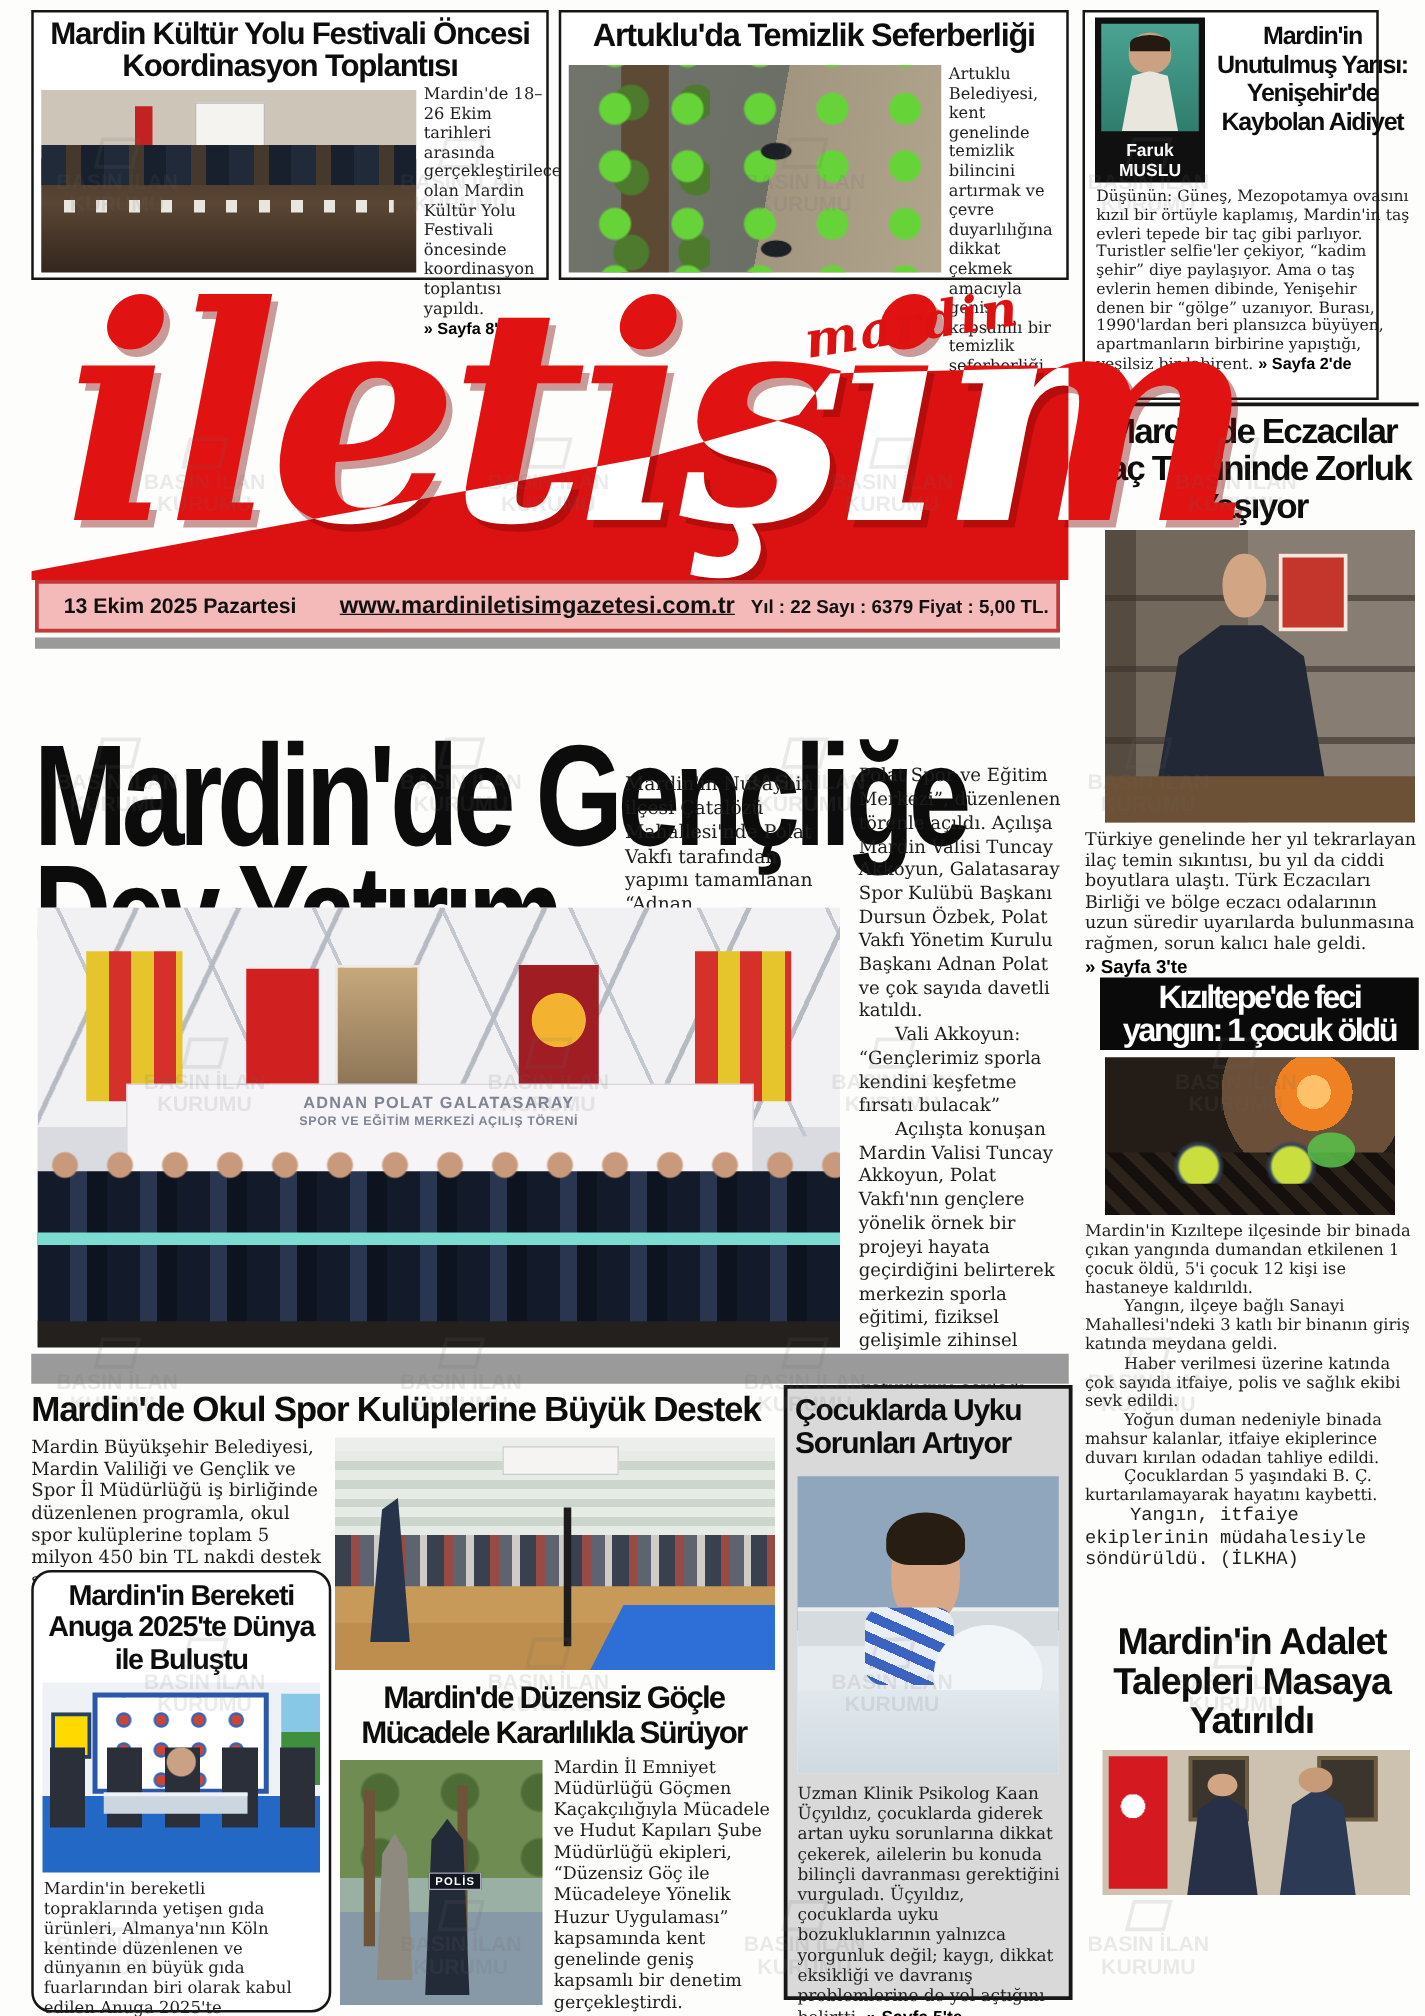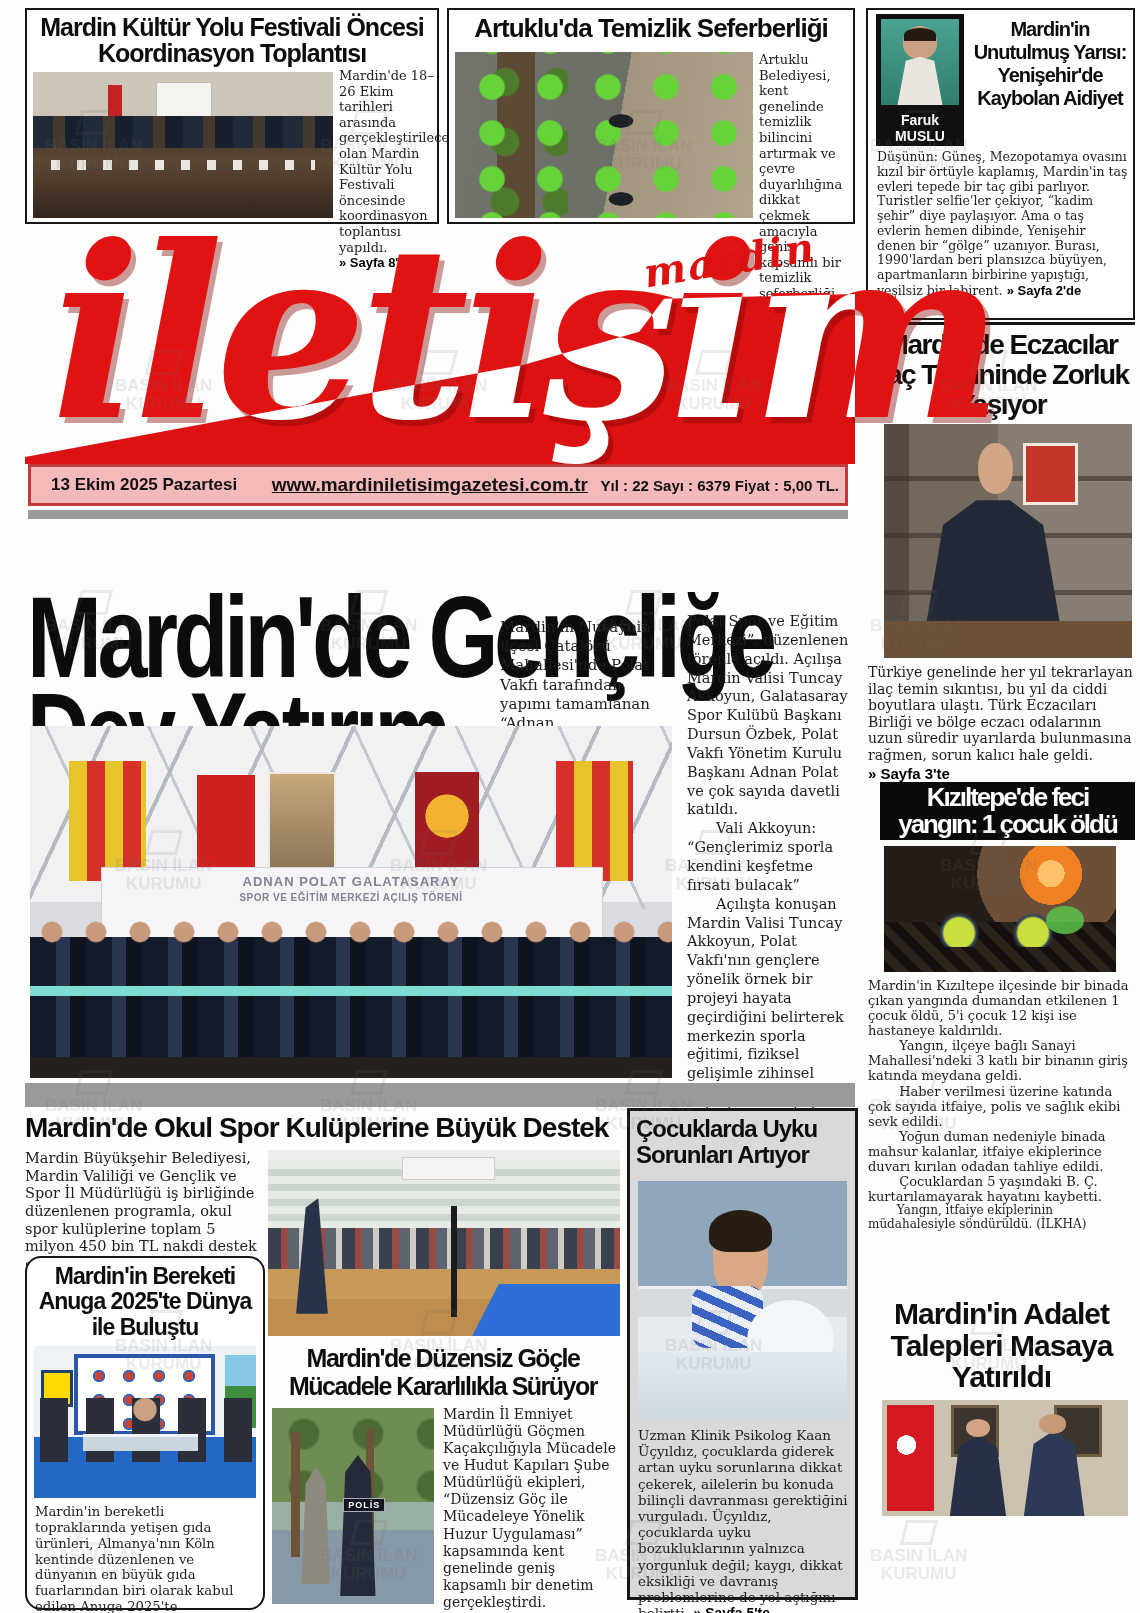--- a/index.html
+++ b/index.html
@@ -158,21 +158,21 @@
         <i></i>
         <i></i>
         <i></i>
     </div>
     <p class="abs serif" style="left:310px;top:42px;width:92px;font-size:13px;line-height:1.2;margin:0;">
       <span>Artuklu Belediyesi, kent genelinde temizlik bilincini artırmak ve çevre duyarlılığına dikkat çekmek amacıyla geniş kapsamlı bir temizlik seferberliği başlattı.</span>
       <b class="ref" style="font-size:13px;">» Sayfa 8'de</b>
     </p>
   </section>
 
-  <section class="box" style="left:866px;top:8px;width:269px;height:312px;">
+  <section class="box" style="left:866px;top:8px;width:237px;height:312px;">
     <h2 class="ctitle" style="position:absolute;left:102px;top:8px;width:160px;font-size:20px;line-height:1.15;">Mardin'in Unutulmuş Yarısı: Yenişehir'de Kaybolan Aidiyet</h2>
     <p class="serif" style="position:absolute;left:9px;top:140px;width:251px;font-size:12.5px;line-height:1.18;margin:0;">
       <span>Düşünün: Güneş, Mezopotamya ovasını kızıl bir örtüyle kaplamış, Mardin'in taş evleri tepede bir taç gibi parlıyor. Turistler selfie'ler çekiyor, “kadim şehir” diye paylaşıyor. Ama o taş evlerin hemen dibinde, Yenişehir denen bir “gölge” uzanıyor. Burası, 1990'lardan beri plansızca büyüyen, apartmanların birbirine yapıştığı, yeşilsiz bir labirent.</span>
       <b class="ref" style="font-size:13px;">» Sayfa 2'de</b>
     </p>
   </section>
   <div id="colphoto">
     <div class="ph ph-author">
       <i></i>
         <i></i>
@@ -323,21 +323,21 @@
     <i></i>
       <i></i>
       <i></i>
   </div>
   <div class="abs" style="left:868px;top:978px;width:267px;">
     <p class="serif" style="font-size:13px;line-height:1.16;margin:0;">Mardin'in Kızıltepe ilçesinde bir binada çıkan yangında dumandan etkilenen 1 çocuk öldü, 5'i çocuk 12 kişi ise hastaneye kaldırıldı.</p>
     <p class="serif" style="font-size:13px;line-height:1.16;margin:0;text-indent:2.4em;">Yangın, ilçeye bağlı Sanayi Mahallesi'ndeki 3 katlı bir binanın giriş katında meydana geldi.</p>
     <p class="serif" style="font-size:13px;line-height:1.16;margin:0;text-indent:2.4em;">Haber verilmesi üzerine katında çok sayıda itfaiye, polis ve sağlık ekibi sevk edildi.</p>
     <p class="serif" style="font-size:13px;line-height:1.16;margin:0;text-indent:2.4em;">Yoğun duman nedeniyle binada mahsur kalanlar, itfaiye ekiplerince duvarı kırılan odadan tahliye edildi.</p>
     <p class="serif" style="font-size:13px;line-height:1.16;margin:0;text-indent:2.4em;">Çocuklardan 5 yaşındaki B. Ç. kurtarılamayarak hayatını kaybetti.</p>
-    <p class="serif" style="font-size:12px;line-height:1.16;margin:0;text-indent:2.4em;">Yangın, itfaiye ekiplerinin müdahalesiyle söndürüldü. (İLKHA)</p>
+    <p class="serif" style="font-size:15px;line-height:1.16;margin:0;text-indent:2.4em;font-family:Liberation Mono, monospace;">Yangın, itfaiye ekiplerinin müdahalesiyle söndürüldü. (İLKHA)</p>
   </div>
 
   <h2 class="ctitle" style="position:absolute;left:868px;top:1298px;width:267px;font-size:30px;line-height:1.05;letter-spacing:-1px;">Mardin'in Adalet Talepleri Masaya Yatırıldı</h2>
   <div class="ph ph-justice" style="left:882px;top:1400px;width:246px;height:116px;">
     <i></i>
       <i></i>
       <i></i>
       <i></i>
       <i></i>
       <i></i>

